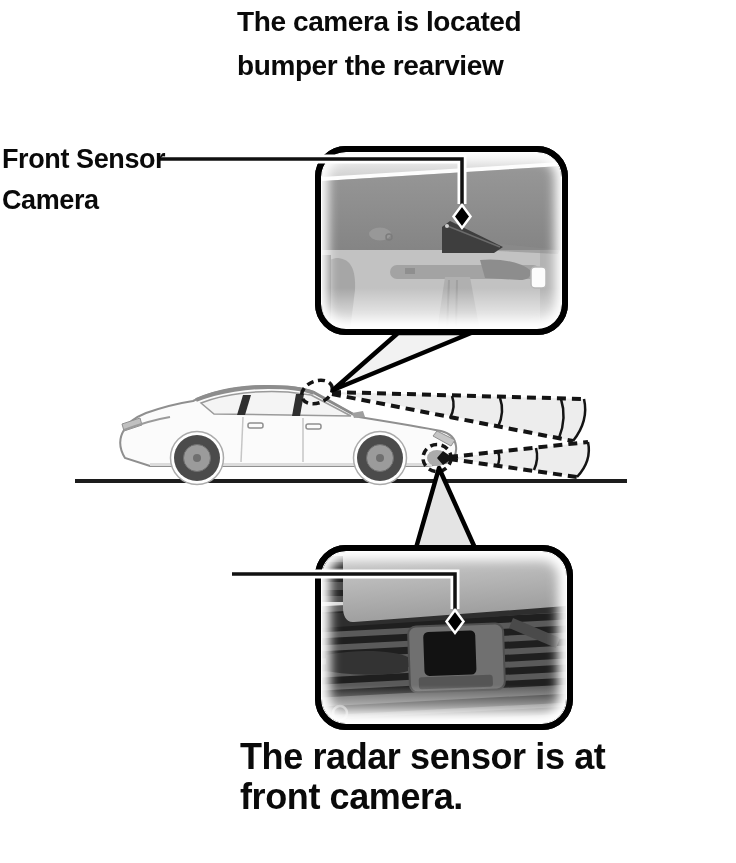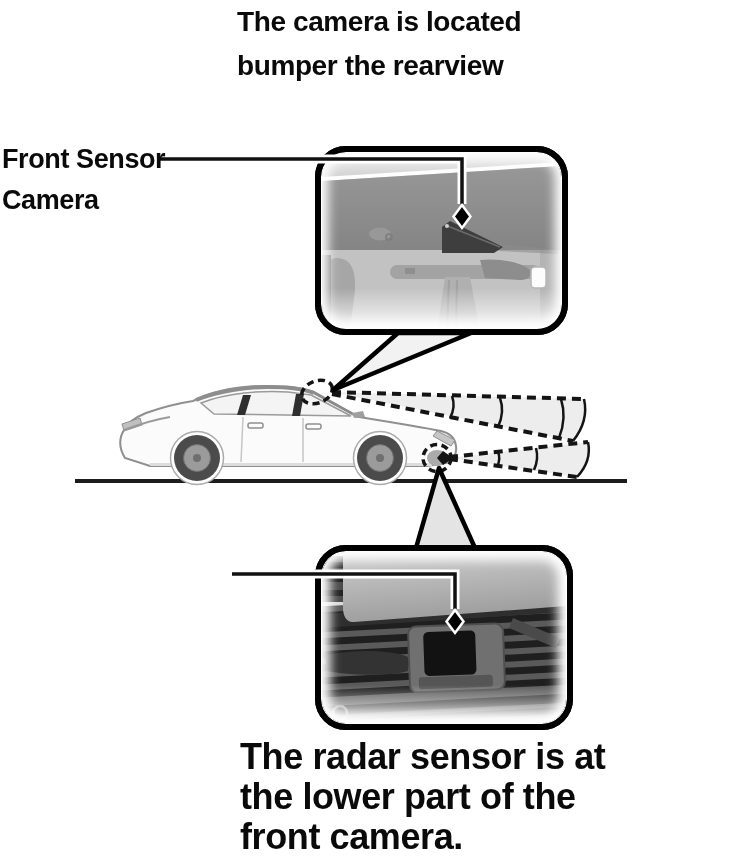--- a/index.html
+++ b/index.html
@@ -203,17 +203,16 @@
   </div>
 
   <div class="txt lbl-cam">
     <div>Front Sensor</div>
     <div>Camera</div>
   </div>
 
 
   <div class="txt cap-bot">
     <div>The radar sensor is at</div>
-    <div>the lower part of the</div>
     <div>front camera.</div>
   </div>
 
 </div>
 
 </body></html>

